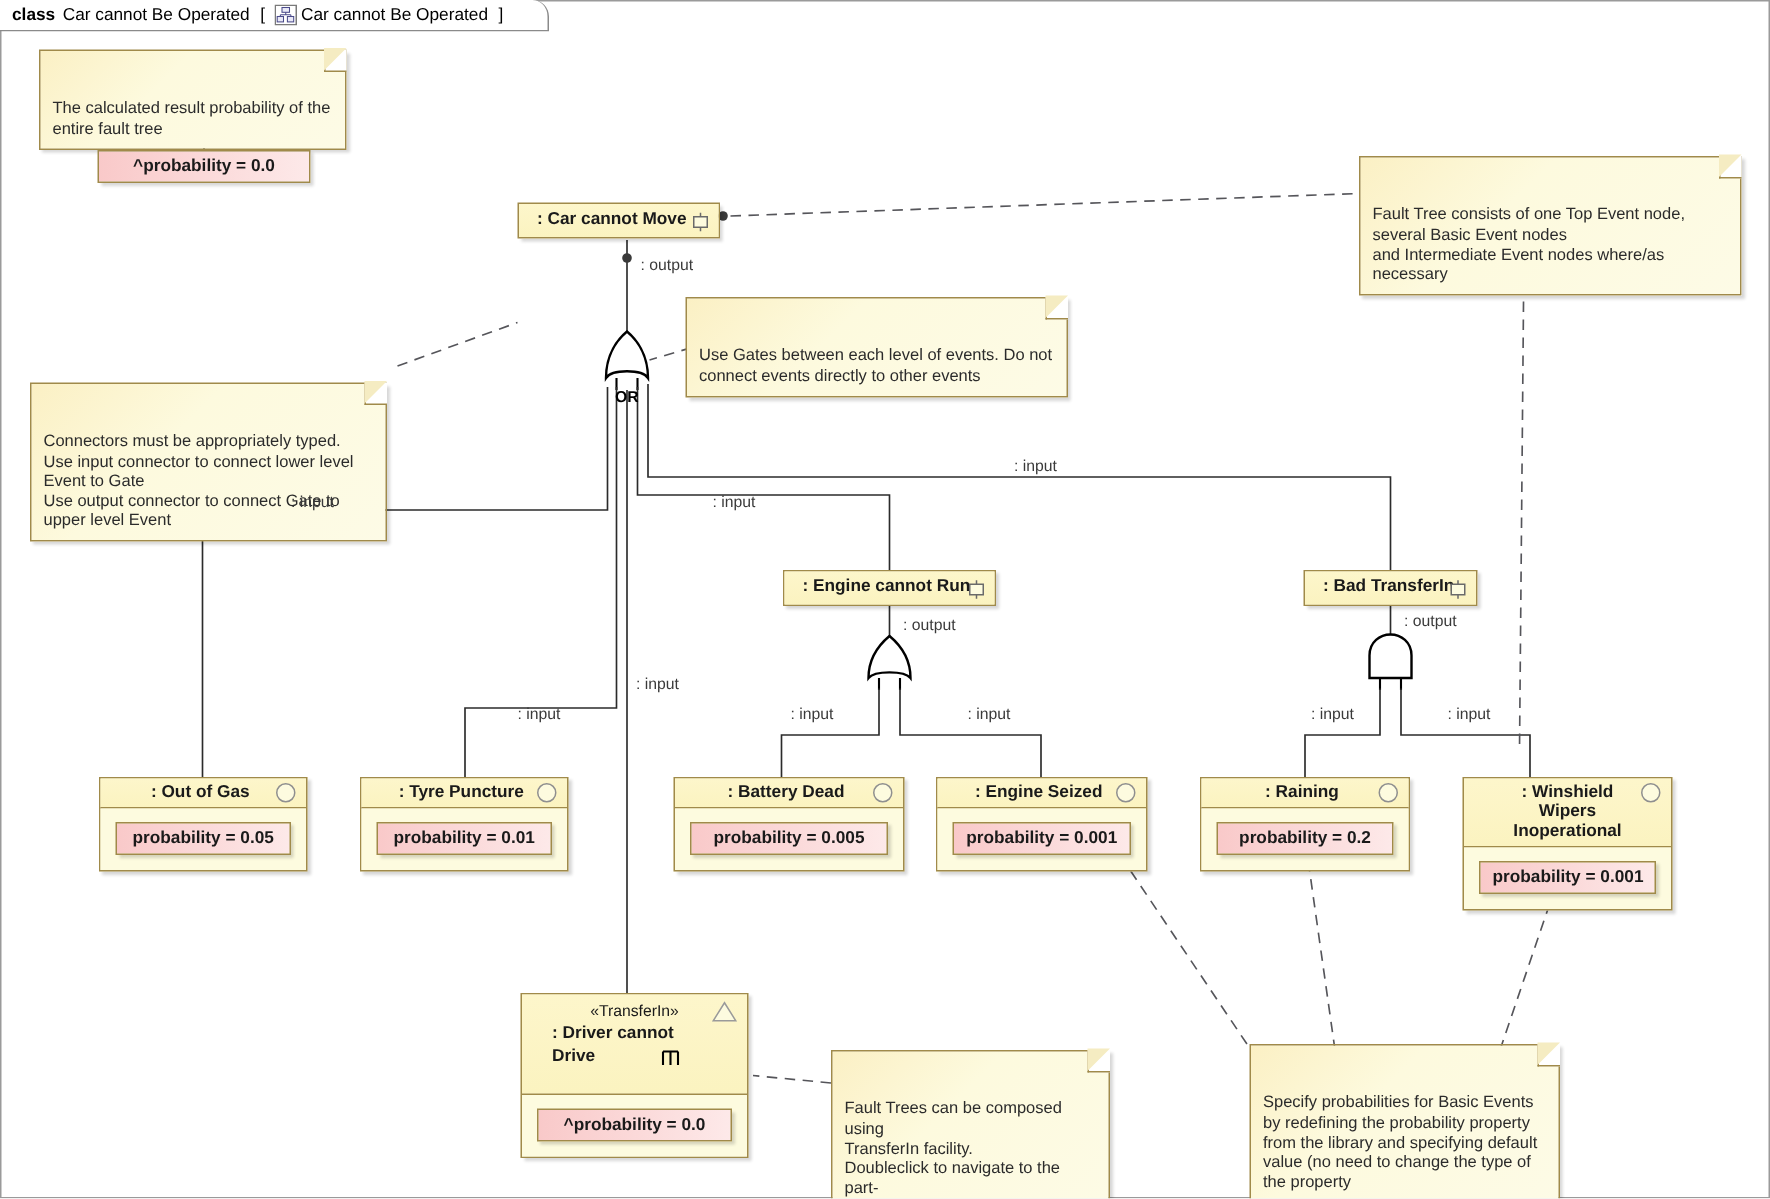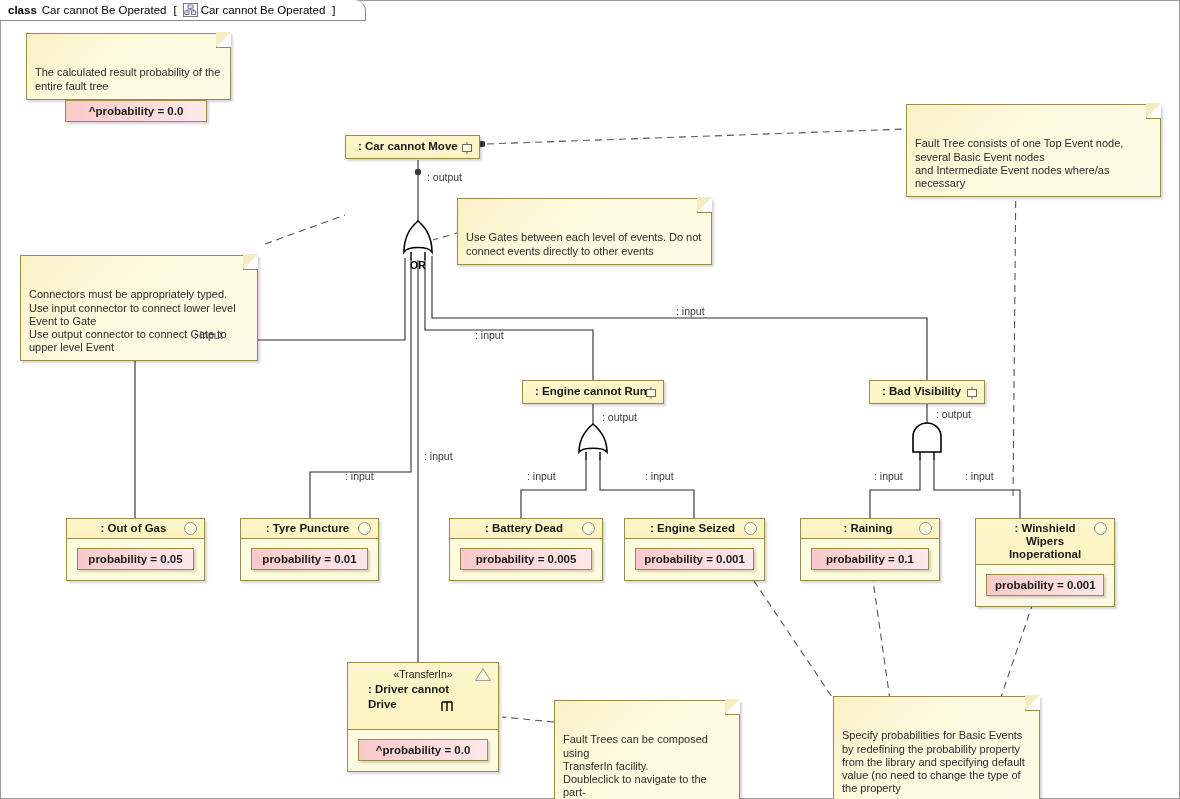--- a/index.html
+++ b/index.html
@@ -284,21 +284,21 @@
     <div class="hdr" style="text-align:left;">: Engine cannot Run</div>
     <span class="ic ic-inter" style="right:5px; top:5px;">
       <svg width="14" height="14" viewBox="0 0 14 14">
         <rect x="2.5" y="3.5" width="9" height="7" fill="#fdfbdf" stroke="#6a6a6a" stroke-width="1"></rect>
         <path d="M7 0.8 L7 3.5 M7 10.5 L7 13.2" stroke="#6a6a6a" stroke-width="1"></path>
       </svg>
     </span>
   </div>
 
   <div class="node simple" style="left:869px; top:380px; width:116px;">
-    <div class="hdr" style="text-align:left;">: Bad Visibility</div>
+    <div class="hdr" style="text-align:left;">: Bad TransferIn</div>
     <span class="ic ic-inter" style="right:5px; top:5px;">
       <svg width="14" height="14" viewBox="0 0 14 14">
         <rect x="2.5" y="3.5" width="9" height="7" fill="#fdfbdf" stroke="#6a6a6a" stroke-width="1"></rect>
         <path d="M7 0.8 L7 3.5 M7 10.5 L7 13.2" stroke="#6a6a6a" stroke-width="1"></path>
       </svg>
     </span>
   </div>
 
   <div class="node" style="left:66px; top:518px; width:139px;">
     <div class="hdr hdr-sep">: Out of Gas</div>
@@ -329,21 +329,21 @@
     <span class="ic ic-basic" style="right:7px; top:3px;"></span>
     <div class="body">
       <div class="prop">probability = 0.001</div>
     </div>
   </div>
 
   <div class="node" style="left:800px; top:518px; width:140px;">
     <div class="hdr hdr-sep">: Raining</div>
     <span class="ic ic-basic" style="right:7px; top:3px;"></span>
     <div class="body">
-      <div class="prop">probability = 0.1</div>
+      <div class="prop">probability = 0.2</div>
     </div>
   </div>
 
   <div class="node multi" style="left:975px; top:518px; width:140px;">
     <div class="hdr hdr-sep" style="padding:3px 22px;">: Winshield
 Wipers
 Inoperational</div>
     <span class="ic ic-basic" style="right:7px; top:3px;"></span>
     <div class="body">
       <div class="prop">probability = 0.001</div>

